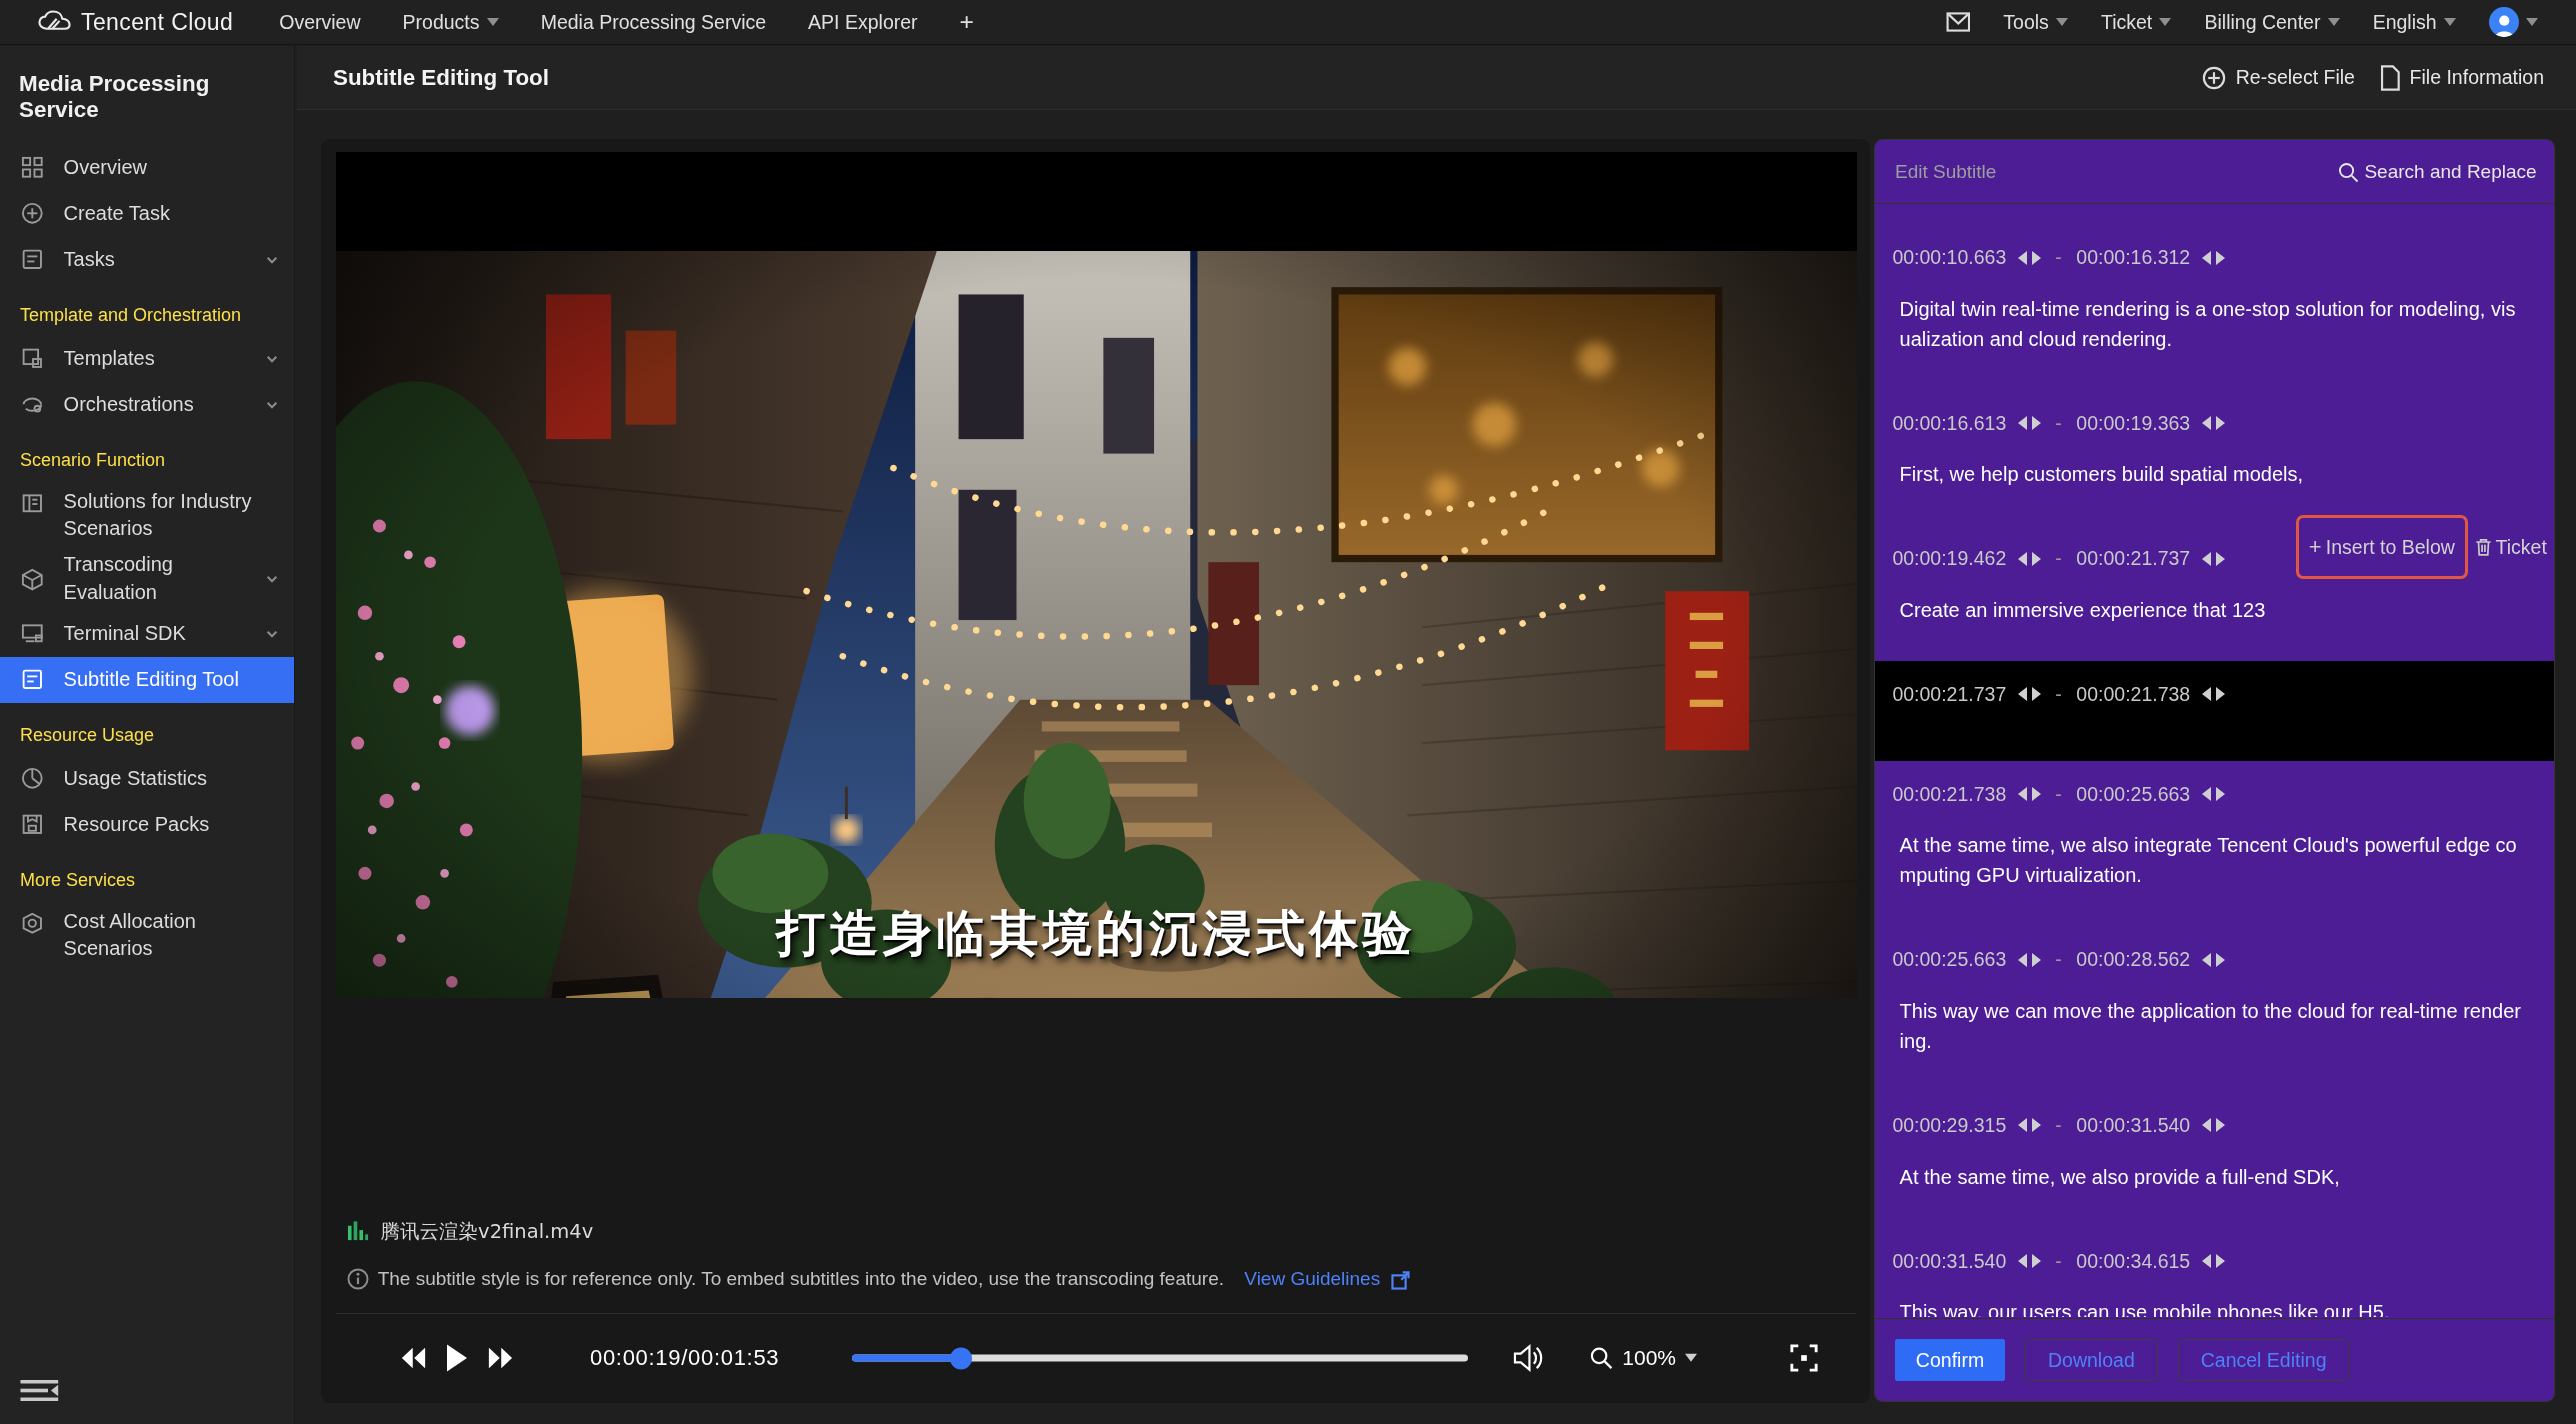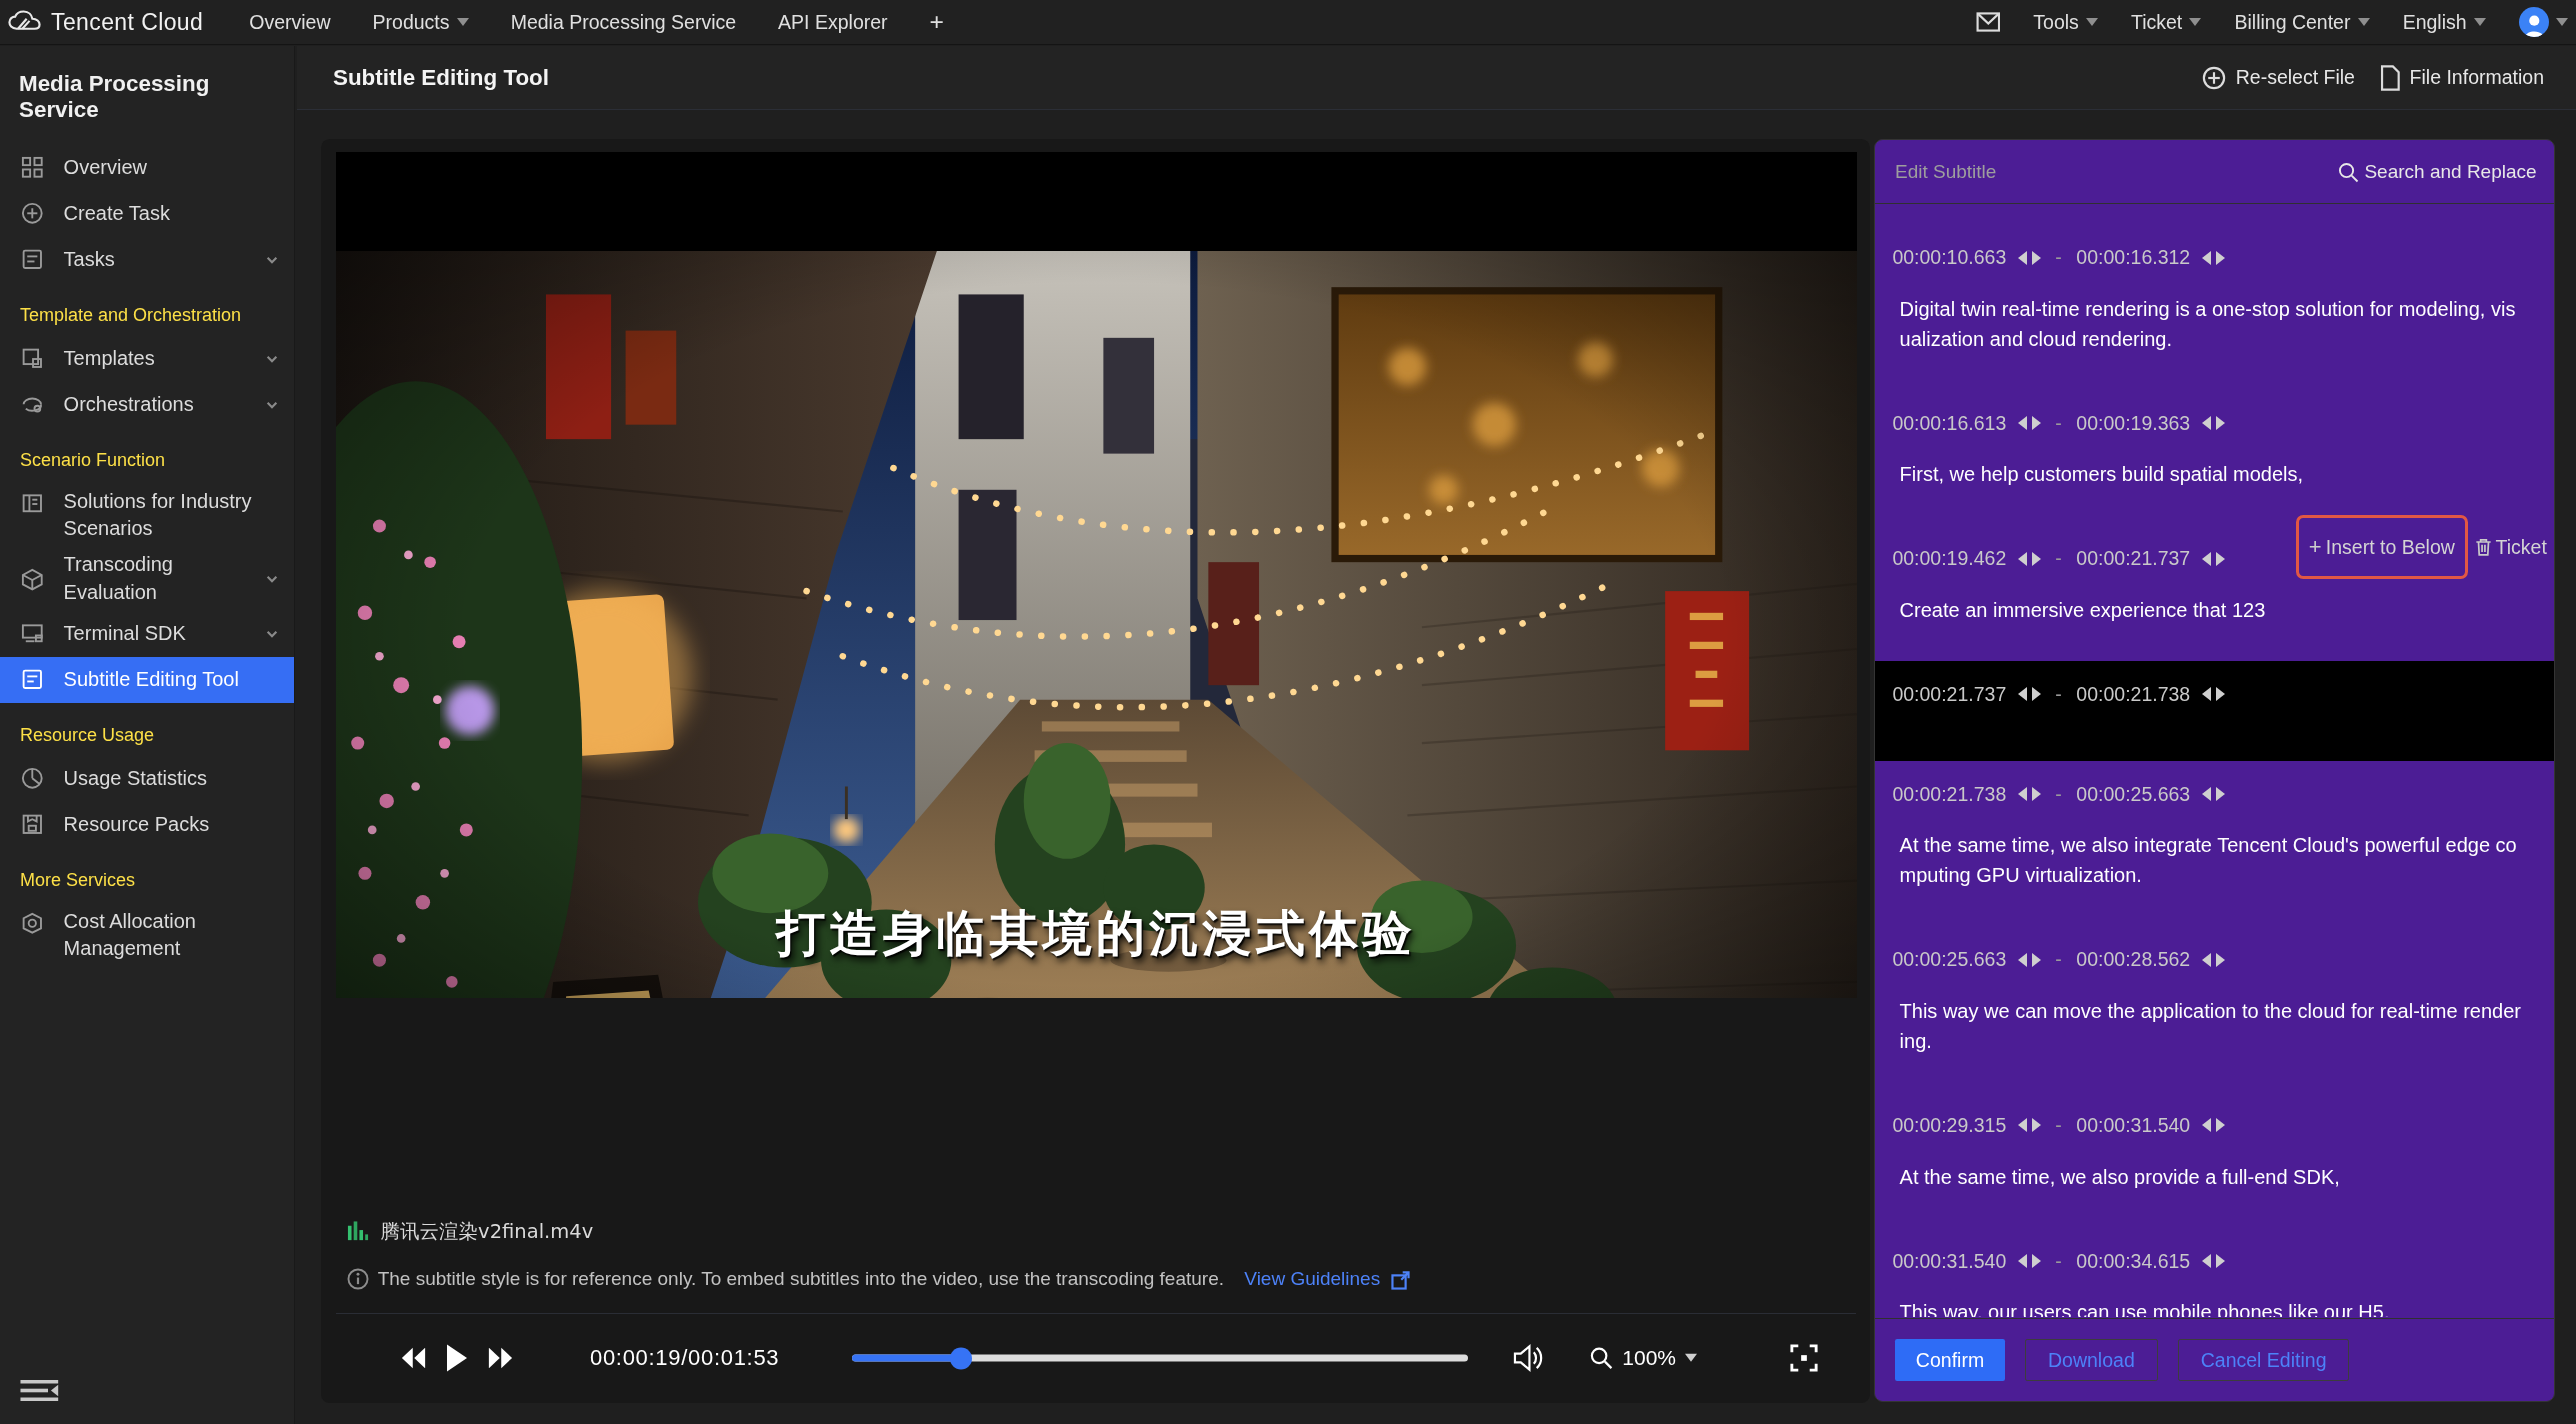--- a/index.html
+++ b/index.html
@@ -1,19 +1,19 @@
 <!DOCTYPE html>
 <html style="font-size:11.6px"><head>
 <meta charset="utf-8">
 <style>
   * { margin:0; padding:0; box-sizing:border-box; }
   html,body { width:2576px; height:1425px; background:#1f1f1f; font-family:"Liberation Sans", sans-serif; overflow:hidden; position:relative; color:#e6e6e6; }
 
   
-  #topnav { position:absolute; left:0; top:0; width:2576px; height:45px; background:#212121; border-bottom:1.4px solid #141414; display:flex; align-items:center; padding:0 8px; z-index:40; }
+  #topnav { position:absolute; left:0; top:0; width:2576px; height:45px; background:#212121; border-bottom:1.4px solid #141414; display:flex; align-items:center; padding:0 38px; z-index:40; }
   .brand { display:flex; align-items:center; gap:10px; }
   .brand-text { font-size:23px; color:#f2f2f2; letter-spacing:0.4px; }
   .nav-items { display:flex; align-items:center; gap:42px; margin-left:46px; font-size:19.5px; color:#e0e0e0; }
   .nav-item { display:flex; align-items:center; gap:7.2px; cursor:pointer; }
   .caret { width:0; height:0; border-left:6.5px solid transparent; border-right:6.5px solid transparent; border-top:8px solid #8f8f8f; }
   .nav-right { margin-left:auto; display:flex; align-items:center; gap:33px; font-size:19.5px; color:#e0e0e0; }
   .avatar { width:30px; height:30px; border-radius:50%; background:#3b82f6; display:flex; align-items:flex-end; justify-content:center; overflow:hidden; }
 
   
   #sidebar { position:absolute; left:0; top:46px; width:295px; bottom:0; background:#232323; border-right:1.4px solid #191919; }
@@ -258,21 +258,21 @@
     <span class="lbl">Resource Packs</span>
   </div>
 
   <div class="sb-section">More Services</div>
 
   <div class="sb-item" style="align-items:flex-start; padding-top:7.2px;">
     <svg class="ic" viewBox="0 0 34 34" style="margin-top:2.9px">
         <polygon points="17,4 29,10 29,24 17,30 5,24 5,10"></polygon>
         <circle cx="17" cy="17" r="5"></circle>
       </svg>
-    <span class="lbl">Cost Allocation Management</span>
+    <span class="lbl">Cost Allocation Scenarios</span>
   </div>
 
   <svg id="collapse-icon" viewBox="0 0 70 40">
     <line x1="6" y1="8" x2="58" y2="8" stroke="#c8c8c8" stroke-width="5"></line>
     <line x1="6" y1="20" x2="44" y2="20" stroke="#c8c8c8" stroke-width="5"></line>
     <polygon points="58,12 48,20 58,28" fill="#c8c8c8"></polygon>
     <line x1="6" y1="32" x2="58" y2="32" stroke="#c8c8c8" stroke-width="5"></line>
   </svg>
 </div>
 

